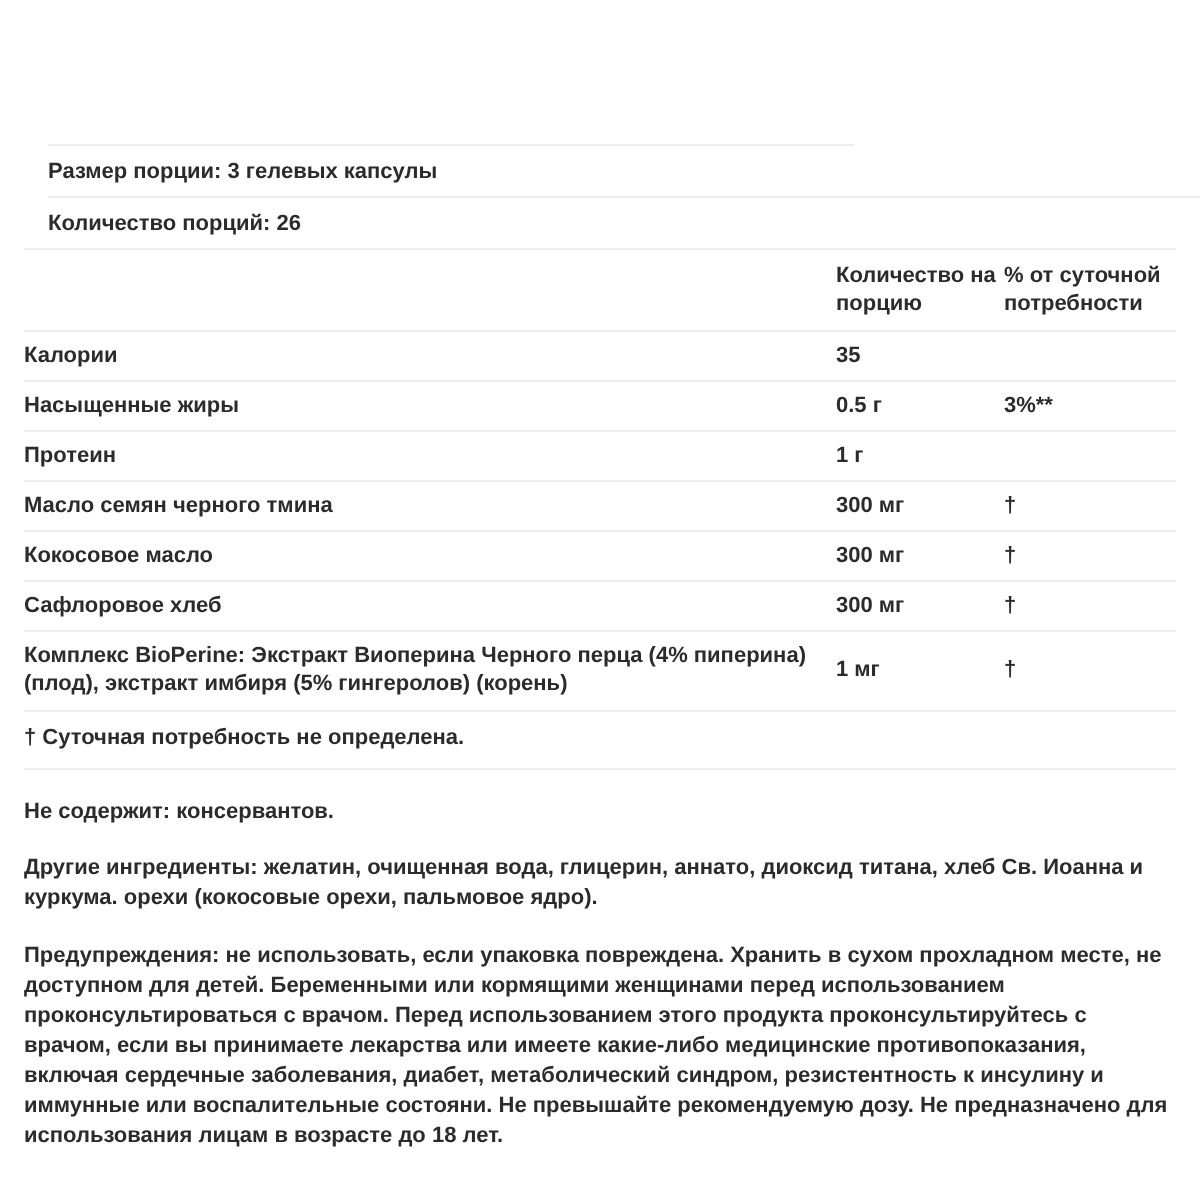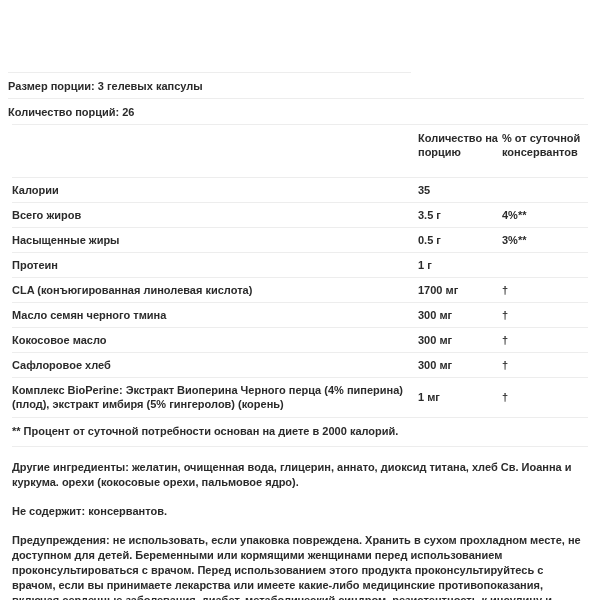--- a/index.html
+++ b/index.html
@@ -18,21 +18,21 @@
 
   #panel {
     position: absolute;
     left: 0;
     top: 0;
     width: 600px;
   }
 
   
   .serving-row {
-    margin-left: 8px;
+    margin-left: 24px;
     padding: 6px 0 5px 0;
     font-size: 11px;
     font-weight: bold;
     line-height: 14px;
     border-top: 1px solid #ededed;
   }
   .serving-row.short { width: 403px; }
   .serving-row.full  { width: 576px; }
 
   
@@ -51,21 +51,21 @@
     border-top: 1px solid #ededed;
     text-align: left;
     vertical-align: middle;
     font-size: 11px;
     font-weight: bold;
     line-height: 14px;
     padding: 5px 0 5px 0;
   }
   table.facts th {
     padding-top: 6px;
-    padding-bottom: 18px;
+    padding-bottom: 6px;
   }
   table.facts td.name {
     padding-right: 8px;
   }
   table.facts tr.tall td {
     padding-top: 5px;
     padding-bottom: 6px;
   }
 
   
@@ -104,48 +104,38 @@
   <table class="facts">
     <colgroup>
       <col class="c-name">
         <col class="c-amount">
         <col class="c-dv">
     </colgroup>
     <thead>
       <tr>
         <th></th>
         <th>Количество на порцию</th>
-        <th>% от суточной консервантов</th>
+        <th>% от суточной потребности</th>
       </tr>
     </thead>
     <tbody>
       <tr>
         <td class="name">Калории</td>
         <td>35</td>
         <td></td>
-      </tr>
-      <tr>
-        <td class="name">Всего жиров</td>
-        <td>3.5 г</td>
-        <td>4%**</td>
       </tr>
       <tr>
         <td class="name">Насыщенные жиры</td>
         <td>0.5 г</td>
         <td>3%**</td>
       </tr>
       <tr>
         <td class="name">Протеин</td>
         <td>1 г</td>
         <td></td>
-      </tr>
-      <tr>
-        <td class="name">CLA (конъюгированная линолевая кислота)</td>
-        <td>1700 мг</td>
-        <td>†</td>
       </tr>
       <tr>
         <td class="name">Масло семян черного тмина</td>
         <td>300 мг</td>
         <td>†</td>
       </tr>
       <tr>
         <td class="name">Кокосовое масло</td>
         <td>300 мг</td>
         <td>†</td>
@@ -157,22 +147,22 @@
       </tr>
       <tr class="tall">
         <td class="name">Комплекс BioPerine: Экстракт Виоперина Черного перца (4% пиперина) (плод), экстракт имбиря (5% гингеролов) (корень)</td>
         <td>1 мг</td>
         <td>†</td>
       </tr>
     </tbody>
   </table>
 
   <div class="footnotes">
-    <div>** Процент от суточной потребности основан на диете в 2000 калорий.</div>
+    <div>† Суточная потребность не определена.</div>
   </div>
 
+  <div class="para free">Не содержит: консервантов.</div>
+
   <div class="para other">Другие ингредиенты: желатин, очищенная вода, глицерин, аннато, диоксид титана, хлеб Св. Иоанна и куркума. орехи (кокосовые орехи, пальмовое ядро).</div>
-
-  <div class="para free">Не содержит: консервантов.</div>
 
   <div class="para warn">Предупреждения: не использовать, если упаковка повреждена. Хранить в сухом прохладном месте, не доступном для детей. Беременными или кормящими женщинами перед использованием проконсультироваться с врачом. Перед использованием этого продукта проконсультируйтесь с врачом, если вы принимаете лекарства или имеете какие-либо медицинские противопоказания, включая сердечные заболевания, диабет, метаболический синдром, резистентность к инсулину и иммунные или воспалительные состояни. Не превышайте рекомендуемую дозу. Не предназначено для использования лицам в возрасте до 18 лет.</div>
 
 </div>
 
 </body></html>

